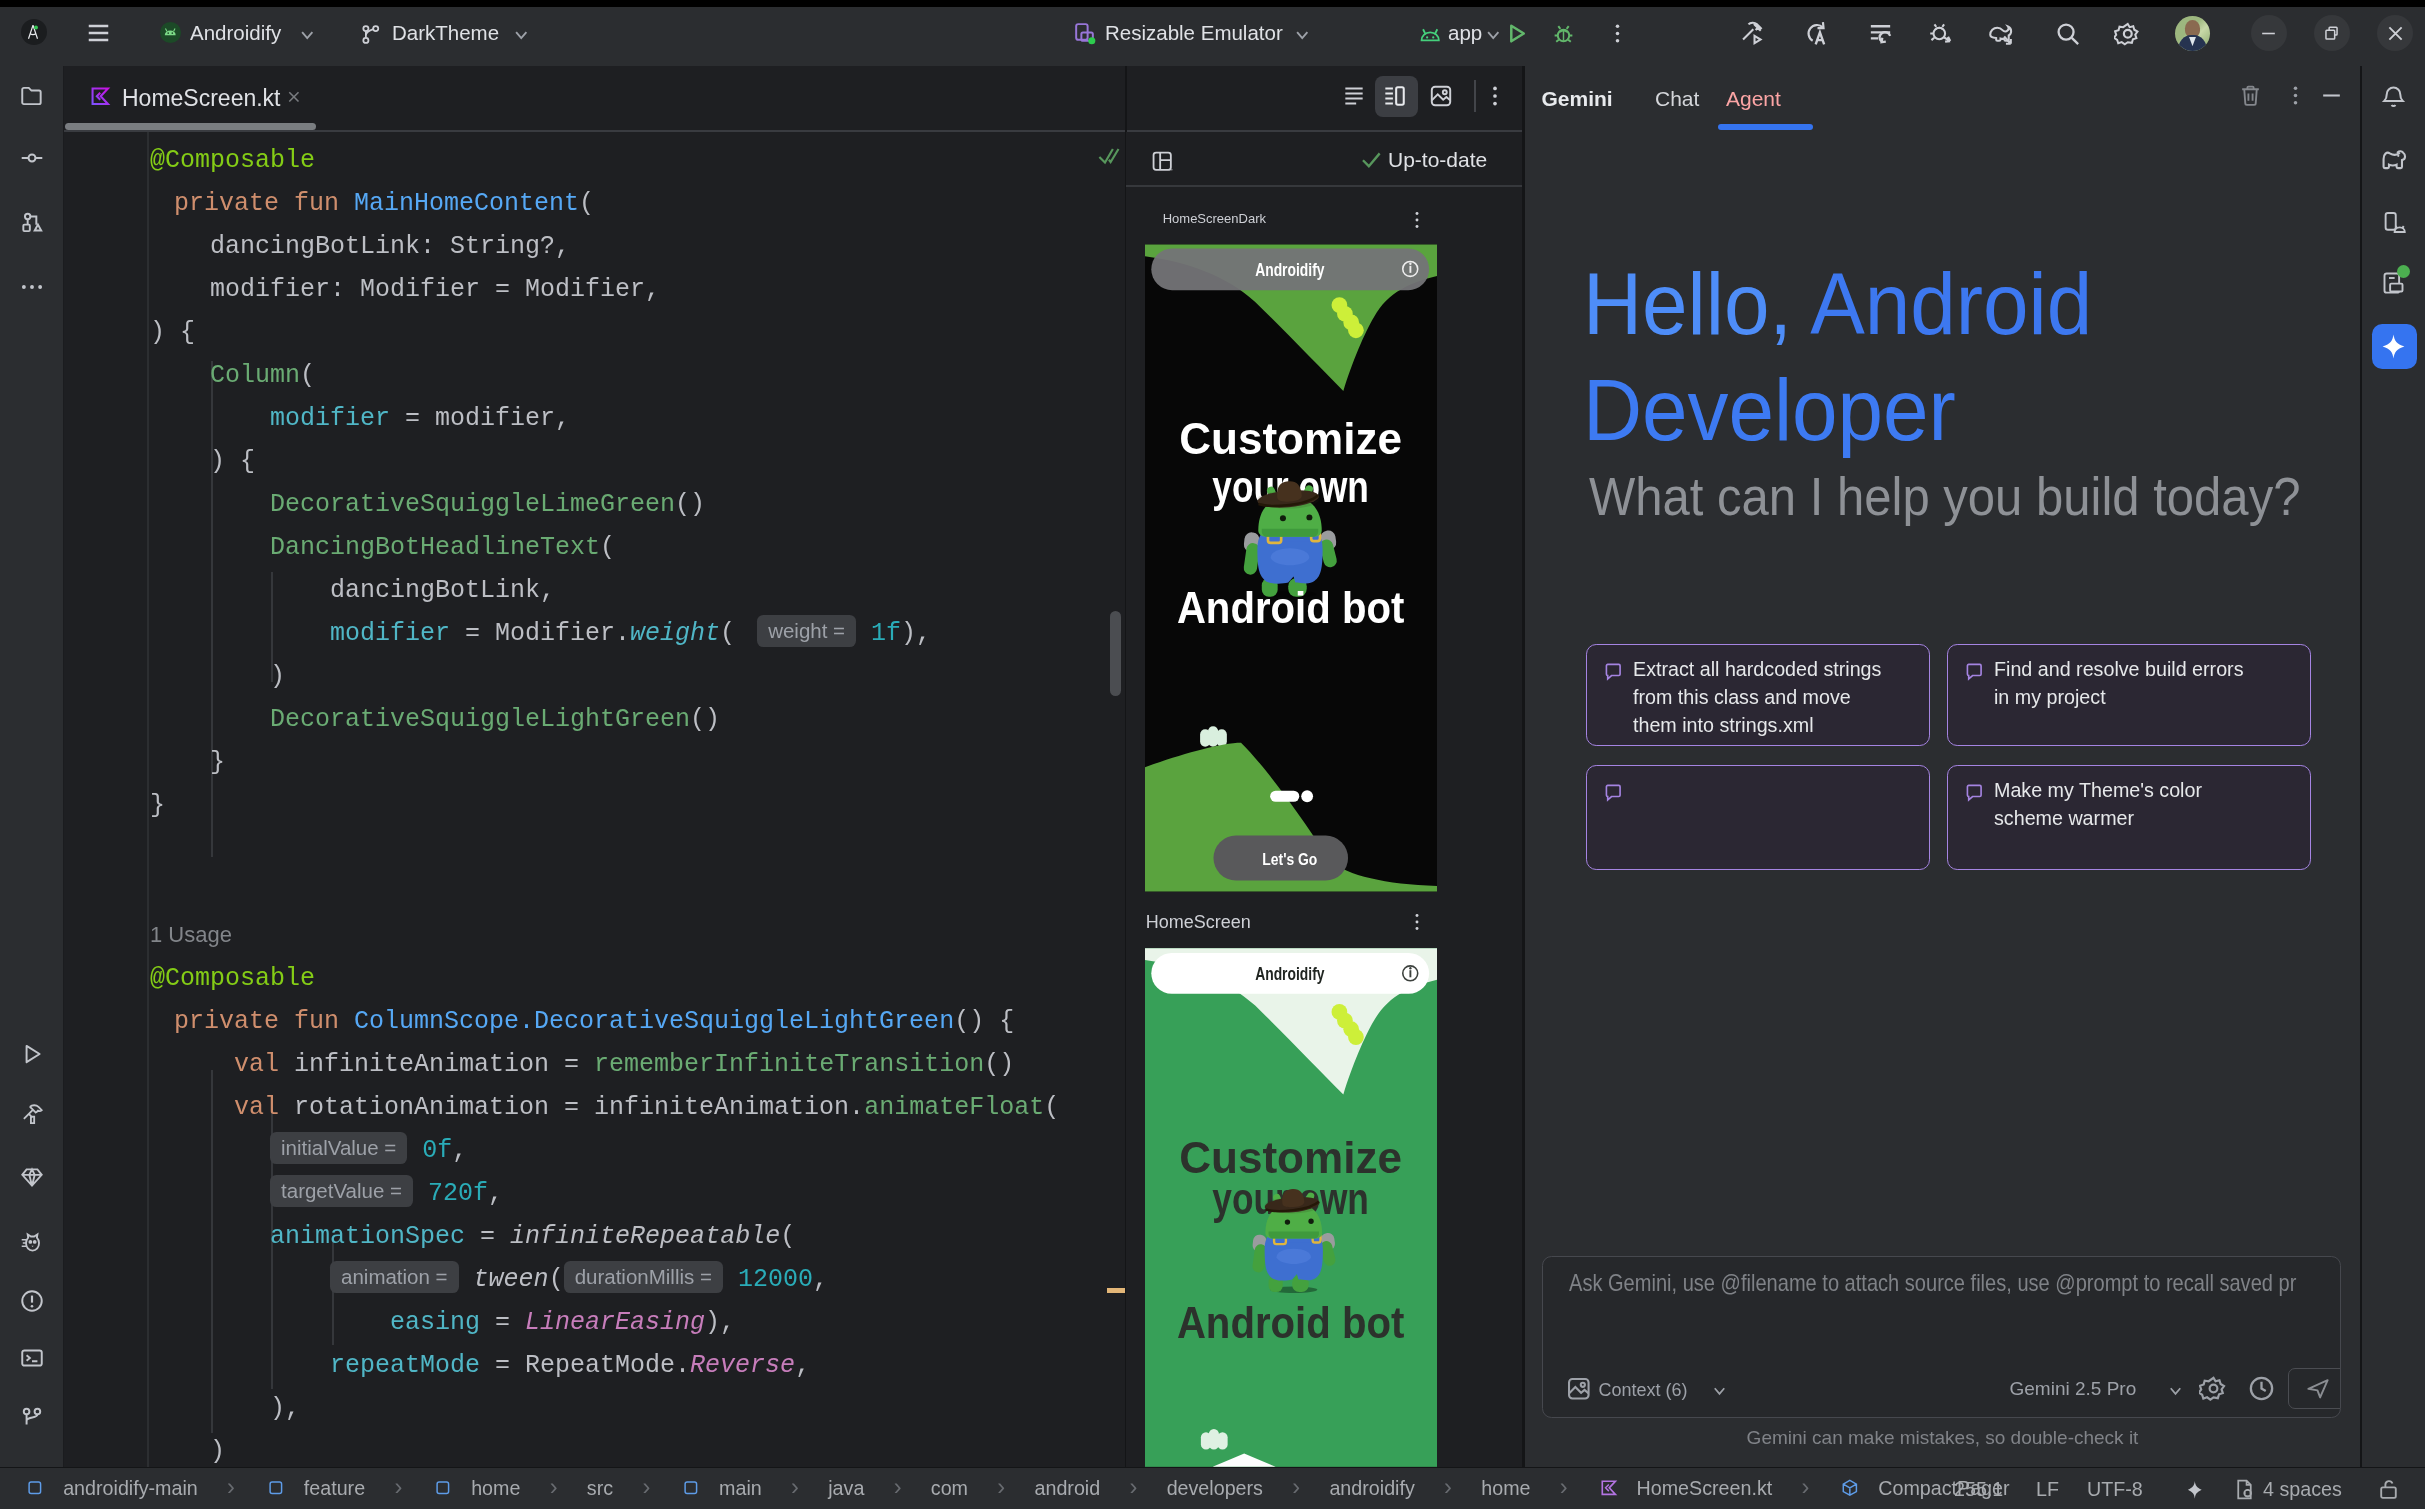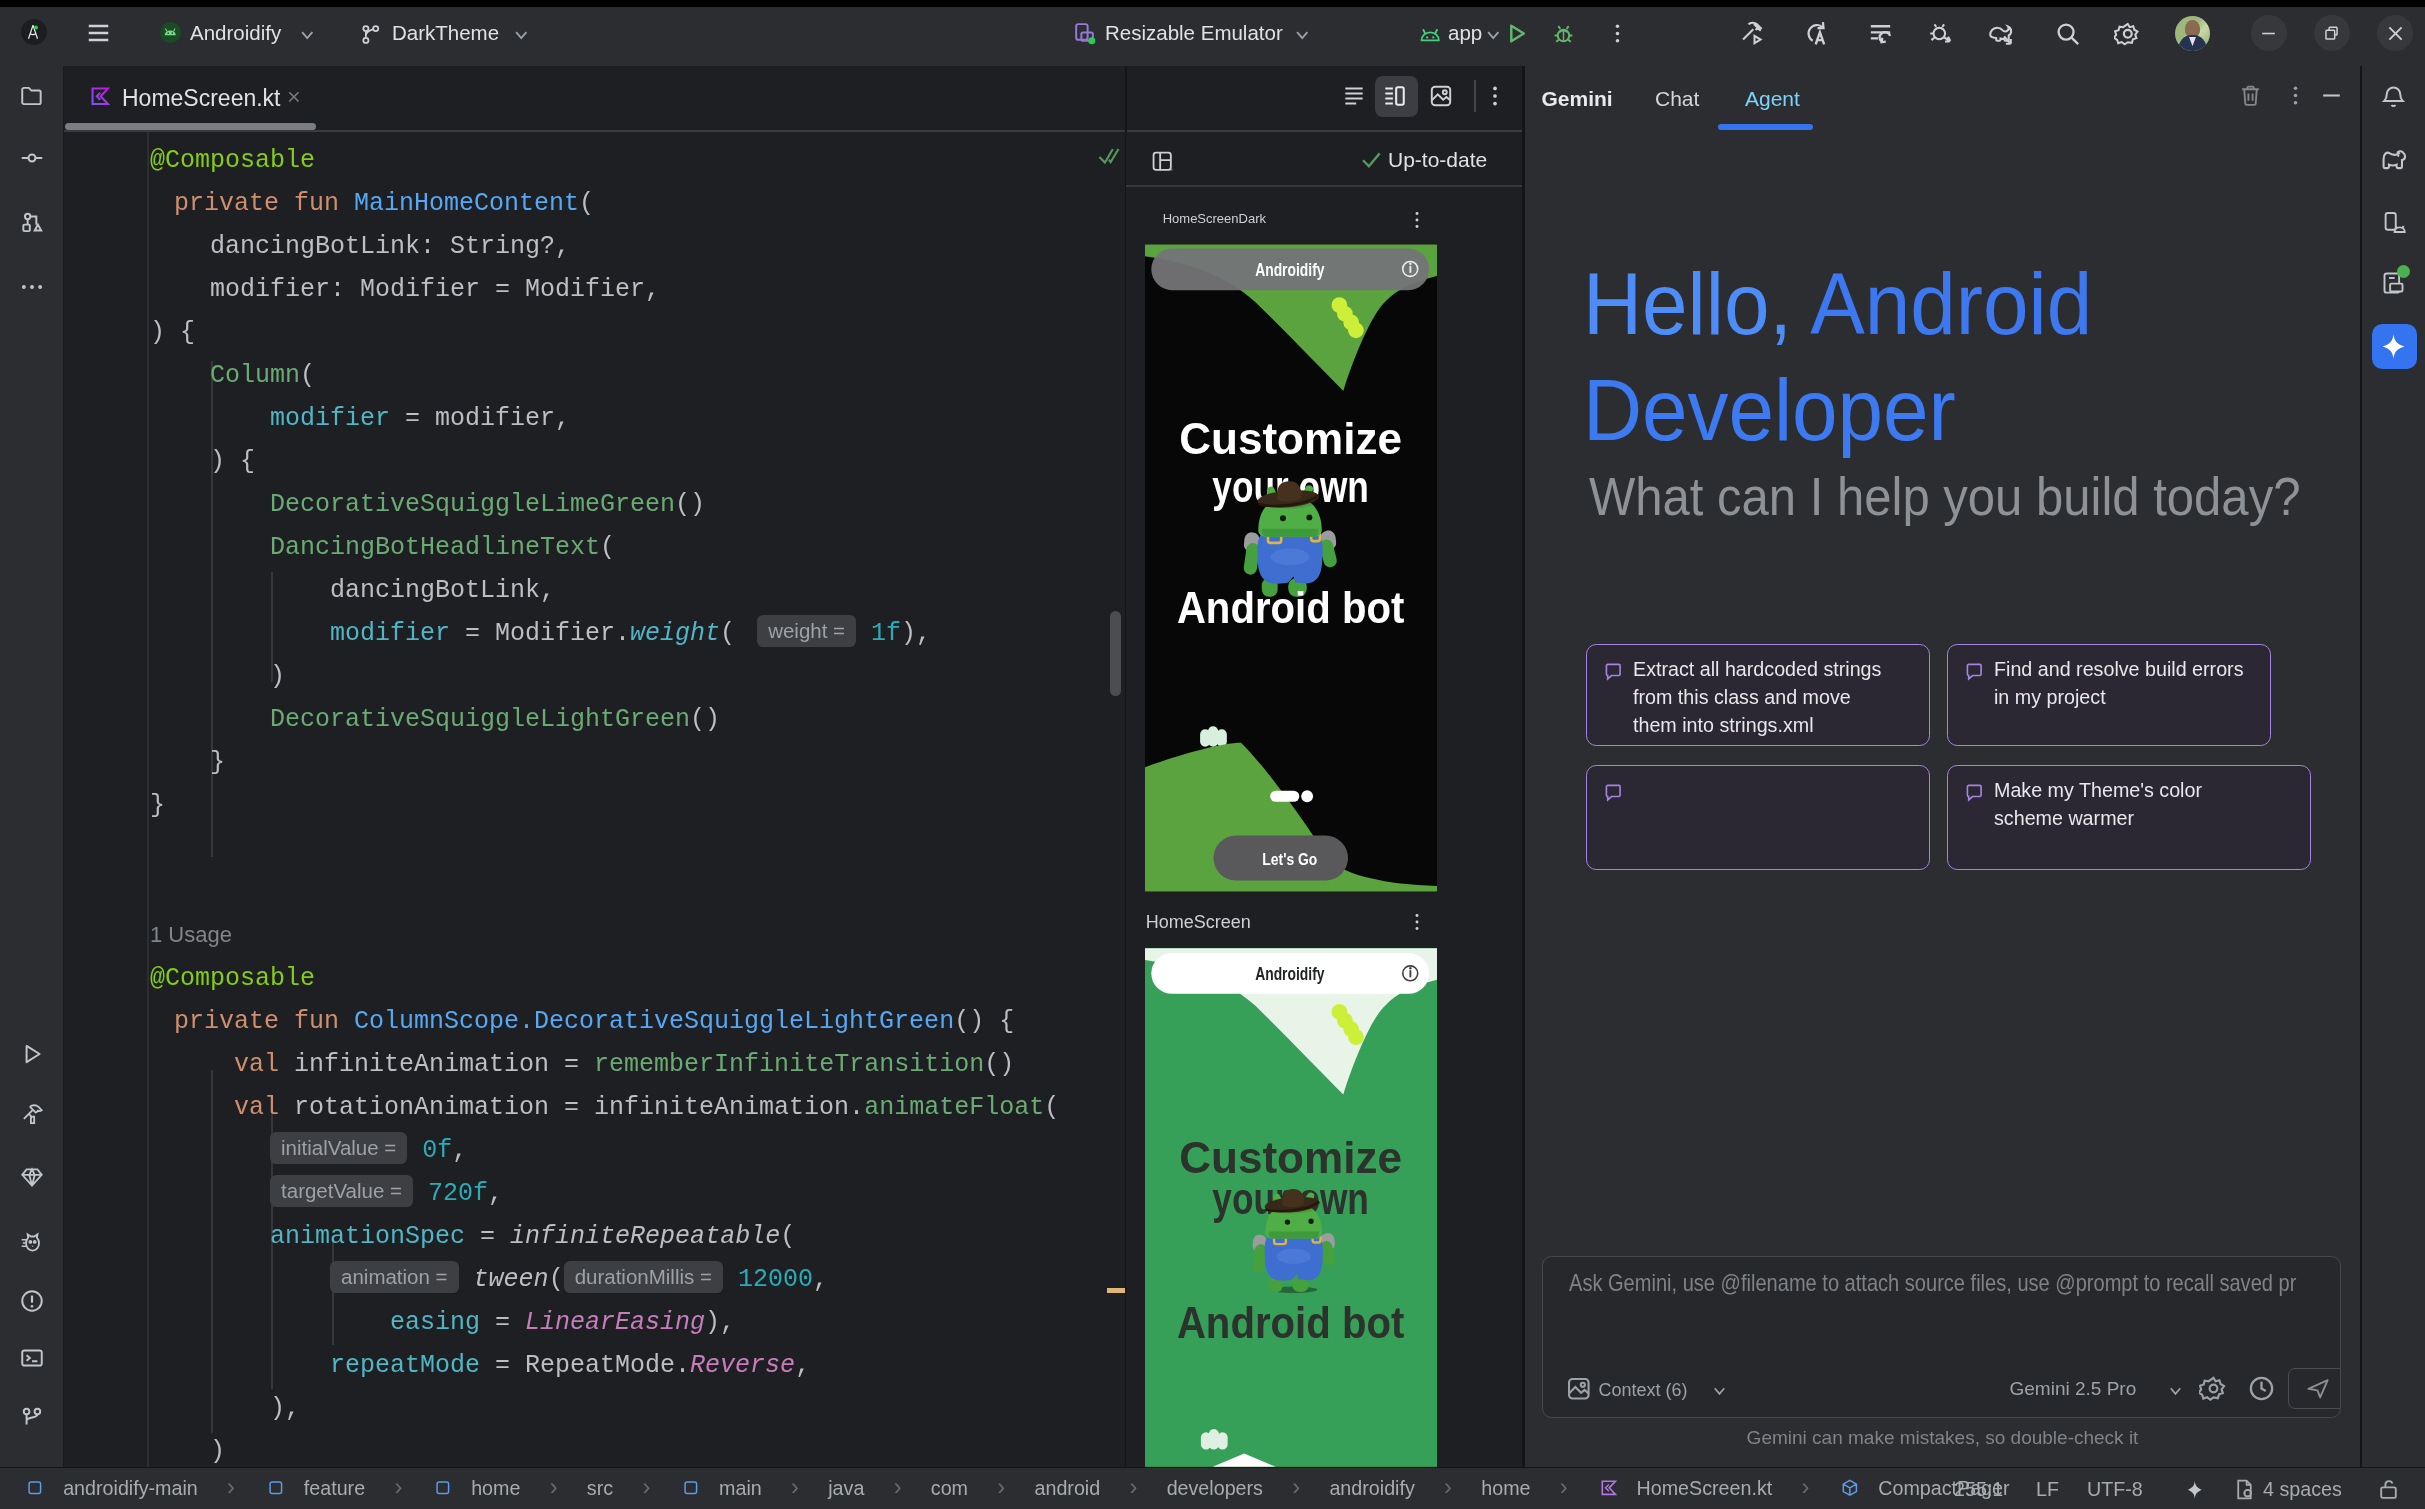--- a/index.html
+++ b/index.html
@@ -409,21 +409,21 @@
       <path d="M126,642 L166,659 L86,659 Z" fill="#fdfdfd"></path>
     </svg>
   </div>
 
   <div class="abs" style="left:1522px;top:66px;width:3.2px;height:1401px;background:#141517;"></div>
 
   <div class="abs panel" id="gemini" style="left:1525px;top:66px;width:835px;height:1401px;overflow:hidden;">
 
     <div class="abs" style="left:16.5px;top:20.5px;font-size:21px;font-weight:bold;color:#e8eaed;">Gemini</div>
     <div class="abs" style="left:130px;top:20.5px;font-size:21px;color:#d4d6da;">Chat</div>
-    <div class="abs" style="left:220px;top:20.5px;font-size:21px;color:#7dd3fc;">Agent</div>
+    <div class="abs" style="left:201px;top:20.5px;font-size:21px;color:#fca5a5;">Agent</div>
     <div class="abs" style="left:193px;top:58px;width:95px;height:5.5px;border-radius:3.2px;background:#3574f0;"></div>
     <svg class="abs" style="left:713px;top:17.3px;color:#84878c;" width="25" height="25" viewBox="0 0 24 24" stroke="currentColor" stroke-width="1.8" fill="none">
         <path d="M4 6 H20 M9 6 V4.5 A1 1 0 0 1 10 3.5 H14 A1 1 0 0 1 15 4.5 V6 M6 6 L7 19.5 A1.5 1.5 0 0 0 8.5 21 H15.5 A1.5 1.5 0 0 0 17 19.5 L18 6 M10 10 V17 M14 10 V17"></path>
       </svg>
     <svg class="abs" style="left:758px;top:17.3px;color:#9da1a8;" width="25" height="25" viewBox="0 0 24 24" fill="currentColor">
         <circle cx="12" cy="5" r="1.7"></circle>
         <circle cx="12" cy="12" r="1.7"></circle>
         <circle cx="12" cy="19" r="1.7"></circle>
       </svg>
     <svg class="abs" style="left:794px;top:17.3px;color:#c2c5cb;" width="25" height="25" viewBox="0 0 24 24" stroke="currentColor" stroke-width="2" fill="none">
@@ -433,21 +433,21 @@
     <div class="abs hero" id="hl1" style="top:194px;"><span style="color:#4e8df8;">Hello, </span><span style="color:#3d78f0;">Android</span></div>
     <div class="abs hero" id="hl2" style="top:300px;"><span style="color:#3d7af2;">Developer</span></div>
     <div class="abs" id="hsub" style="left:64px;top:403px;font-size:54px;line-height:54px;color:#8e9196;transform:scaleX(0.908);transform-origin:left top;white-space:nowrap;">What can I help you build today?</div>
 
     <div class="abs card" style="left:61px;top:578px;width:344px;height:102px;">
       <svg class="cbub" viewBox="0 0 24 24">
           <path d="M4 5.5 A1.5 1.5 0 0 1 5.5 4 H18.5 A1.5 1.5 0 0 1 20 5.5 V15.5 A1.5 1.5 0 0 1 18.5 17 H10 L5.5 21 L5.5 17 H5.5 A1.5 1.5 0 0 1 4 15.5 Z"></path>
         </svg>
       <div class="ctxt">Extract all hardcoded strings<br>from this class and move<br>them into strings.xml</div>
     </div>
-    <div class="abs card" style="left:422px;top:578px;width:324px;height:102px;">
+    <div class="abs card" style="left:422px;top:578px;width:364px;height:102px;">
       <svg class="cbub" viewBox="0 0 24 24">
           <path d="M4 5.5 A1.5 1.5 0 0 1 5.5 4 H18.5 A1.5 1.5 0 0 1 20 5.5 V15.5 A1.5 1.5 0 0 1 18.5 17 H10 L5.5 21 L5.5 17 H5.5 A1.5 1.5 0 0 1 4 15.5 Z"></path>
         </svg>
       <div class="ctxt">Find and resolve build errors<br>in my project</div>
     </div>
     <div class="abs card" style="left:61px;top:699px;width:344px;height:105px;">
       <svg class="cbub" viewBox="0 0 24 24">
           <path d="M4 5.5 A1.5 1.5 0 0 1 5.5 4 H18.5 A1.5 1.5 0 0 1 20 5.5 V15.5 A1.5 1.5 0 0 1 18.5 17 H10 L5.5 21 L5.5 17 H5.5 A1.5 1.5 0 0 1 4 15.5 Z"></path>
         </svg>
     </div>

